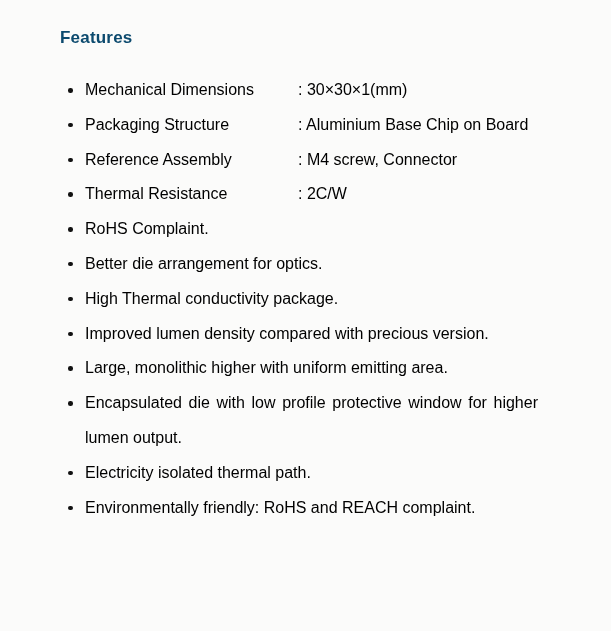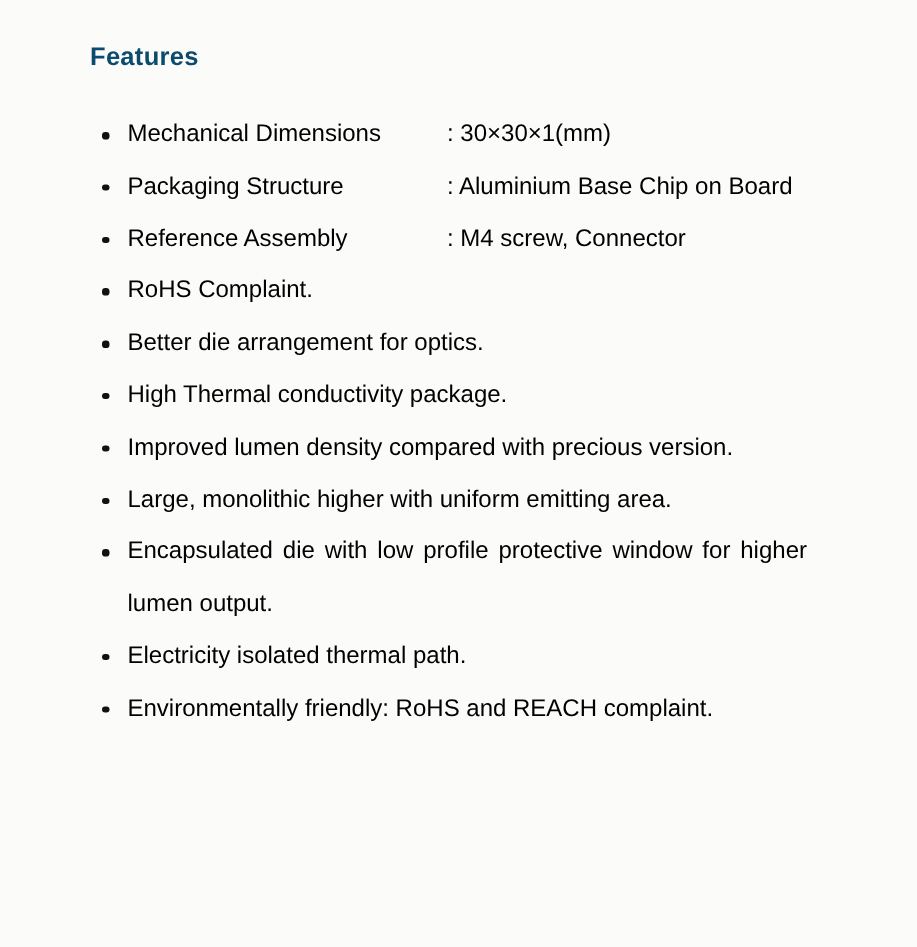--- a/index.html
+++ b/index.html
@@ -70,20 +70,23 @@
 
     <li>
       <span class="spec-label">Mechanical Dimensions</span><span class="spec-value">: 30×30×1(mm)</span>
     </li>
     <li>
       <span class="spec-label">Packaging Structure</span><span class="spec-value">: Aluminium Base Chip on Board</span>
     </li>
     <li>
       <span class="spec-label">Reference Assembly</span><span class="spec-value">: M4 screw, Connector</span>
     </li>
+    <li>
+      <span class="spec-label">Thermal Resistance</span><span class="spec-value">: 2C/W</span>
+    </li>
 
     <li>RoHS Complaint.</li>
     <li>Better die arrangement for optics.</li>
     <li>High Thermal conductivity package.</li>
     <li>Improved lumen density compared with precious version.</li>
     <li>Large, monolithic higher with uniform emitting area.</li>
     <li class="justify">Encapsulated die with low profile protective window for higher lumen output.</li>
     <li>Electricity isolated thermal path.</li>
     <li>Environmentally friendly: RoHS and REACH complaint.</li>
 

